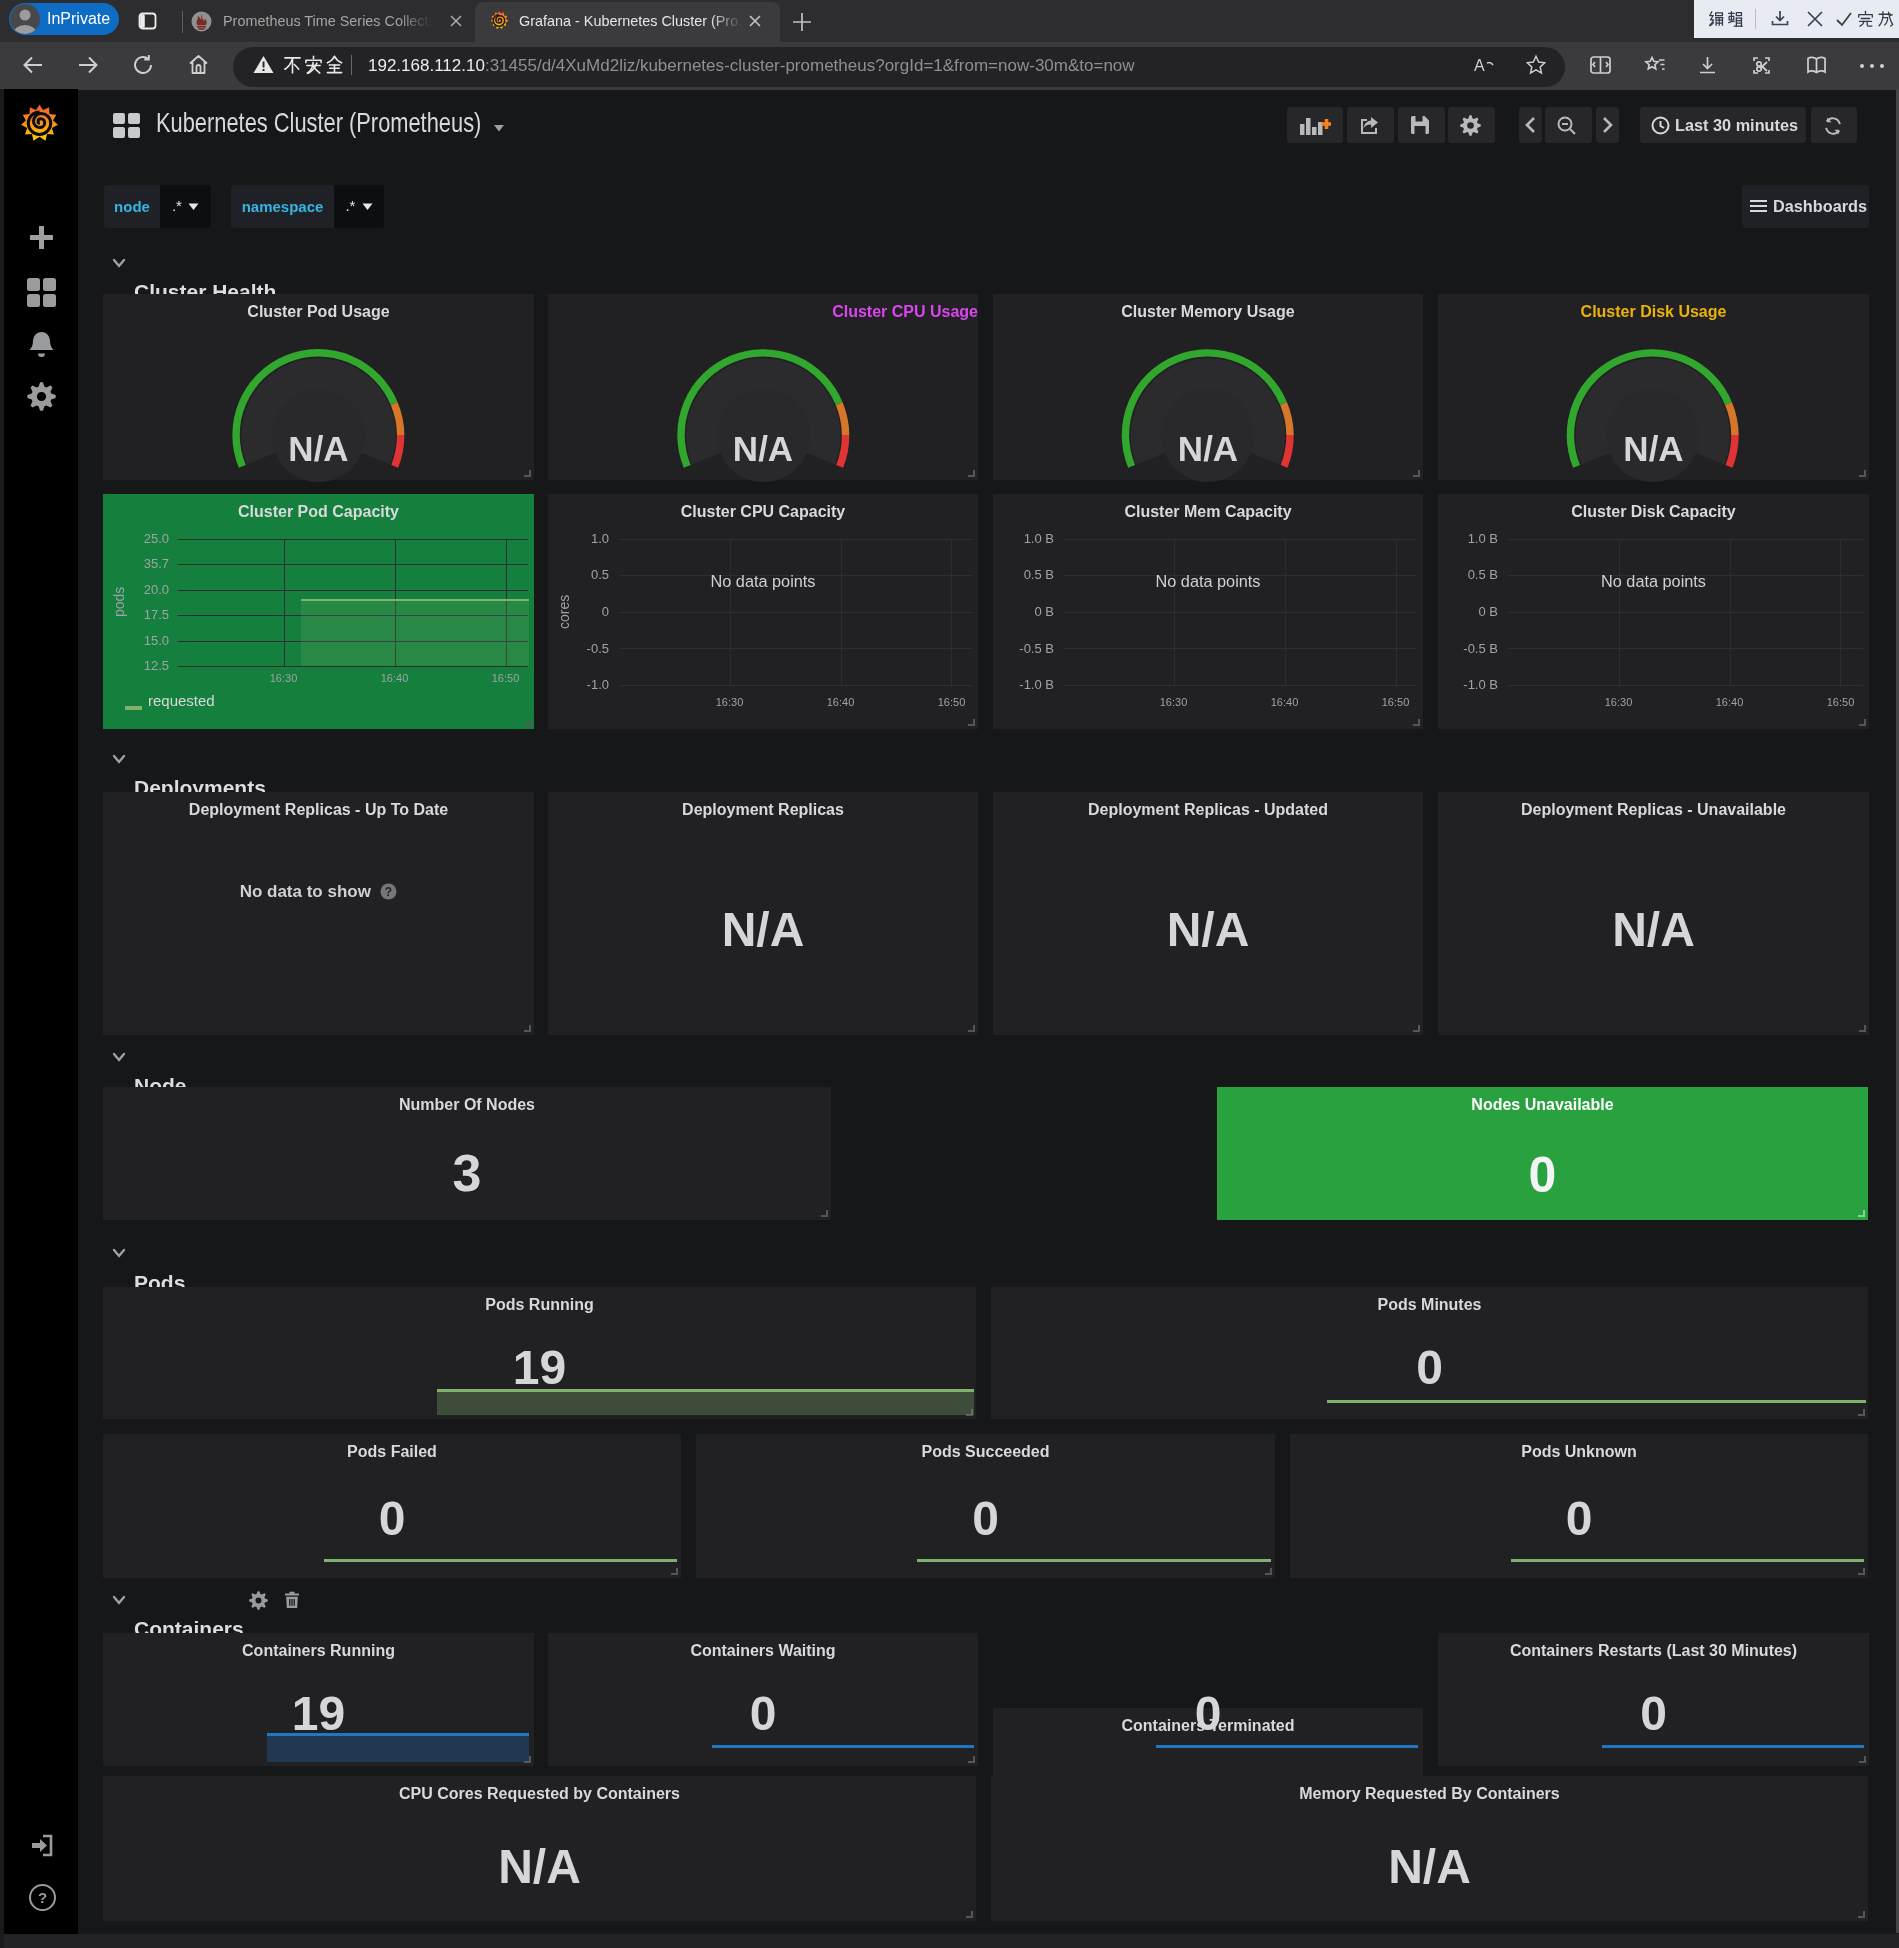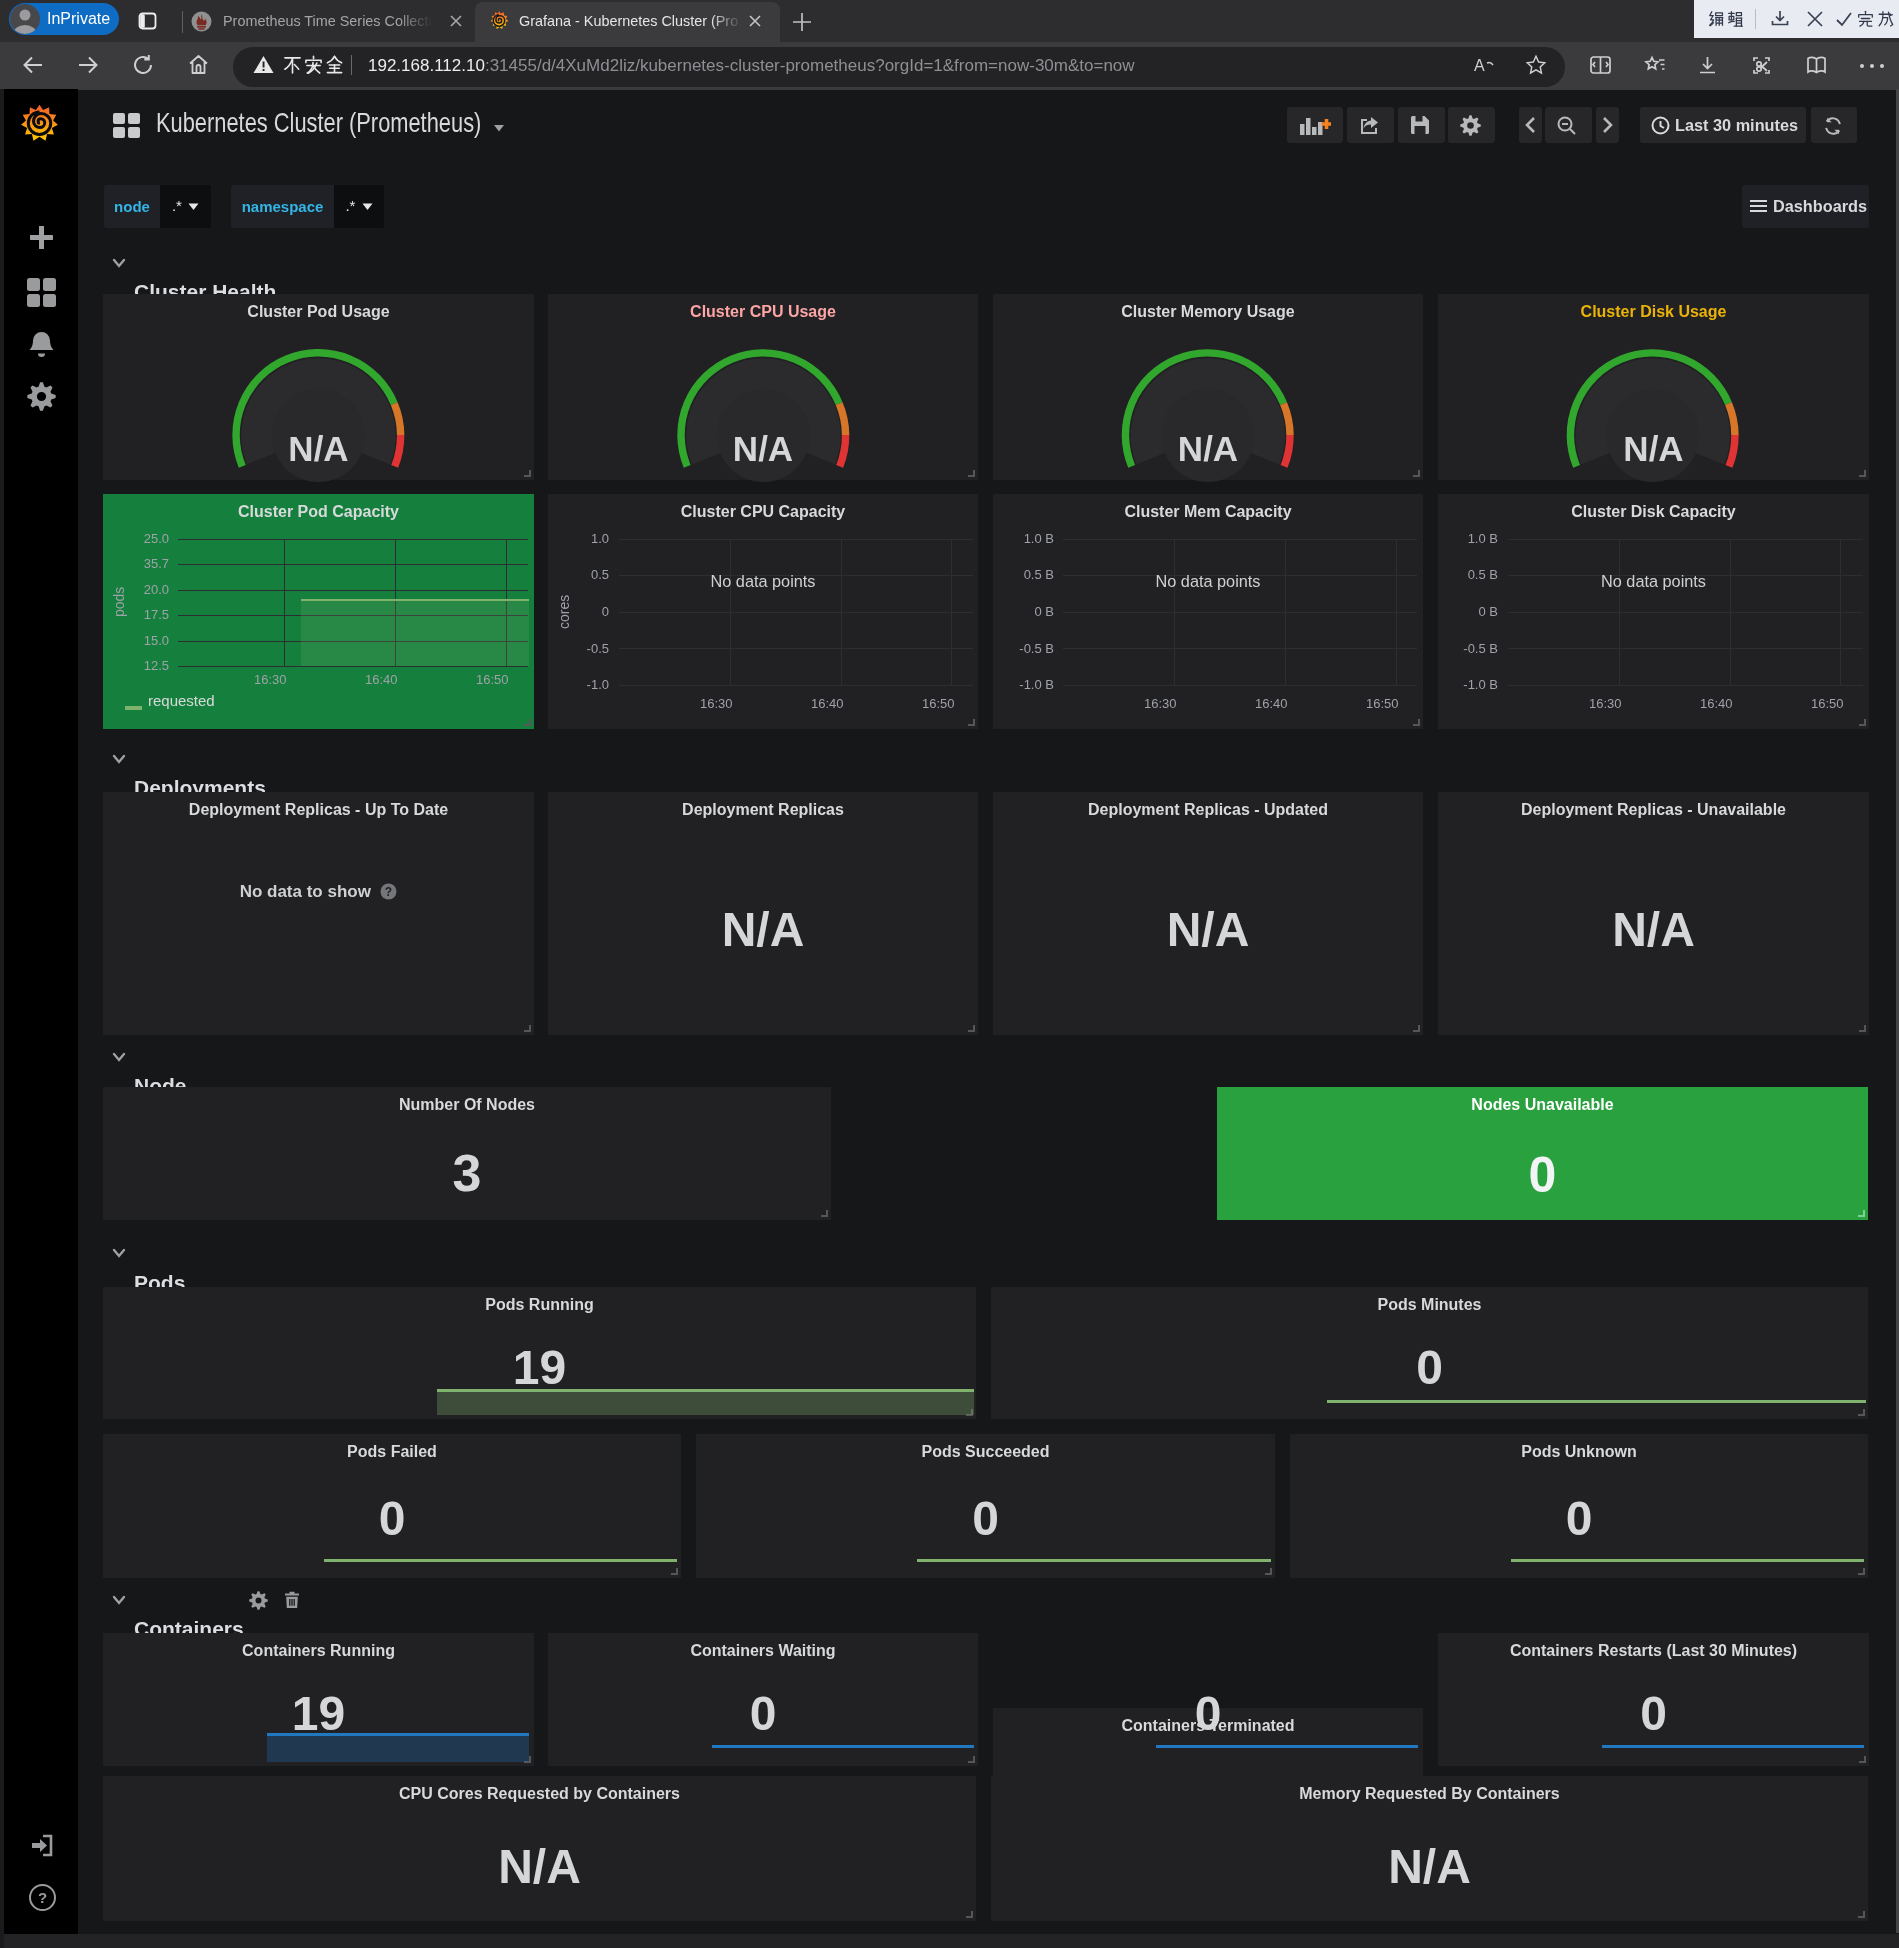--- a/index.html
+++ b/index.html
@@ -16,21 +16,21 @@
 #vscroll { position:absolute; top:89px; left:1896px; width:4px; height:1844px; background:#454547; }
 #hscroll { position:absolute; top:1934px; left:4px; width:1896px; height:15px; background:#232325; }
 .gbtn { position:absolute; top:107px; height:36px; background:#27272a; border-radius:3px; }
 .varlabel { position:absolute; top:185px; height:43px; background:#1f2126; color:#33b5e5; font-size:15px; font-weight:bold; line-height:43px; text-align:center; border-radius:3px 0 0 3px; }
 .varval { position:absolute; top:185px; height:43px; background:#0d0e10; color:#e8e8e8; font-size:15px; line-height:41px; border-radius:0 3px 3px 0; text-align:center; }
 .sechdr { position:absolute; color:#dcdde0; font-size:21px; font-weight:bold;margin-top:30px; }
 .panel { position:absolute; background:#212124; }
 .ptitle { position:absolute; top:9px; left:0; right:0; text-align:center; font-size:16px; font-weight:bold; color:#d8d9da; }
 .corner { position:absolute; right:3px; bottom:3px; width:7px; height:7px; border-right:2px solid #55555a; border-bottom:2px solid #55555a; }
 .ylab { position:absolute; text-align:right; font-size:13px; color:#9fa2a8; width:46px; }
-.xlab { position:absolute; text-align:left; font-size:13px; color:#9fa2a8; width:59px; }
+.xlab { position:absolute; text-align:center; font-size:11px; color:#9fa2a8; width:59px; }
 .gline { position:absolute; background:#2d2e31; }
 </style>
 </head>
 <body>
 
 <div id="tabbar"></div>
 <div id="toolbar"></div>
 <div class="tab" style="left:475px;width:305px;background:#3b3b3d;border-radius:8px 8px 0 0;"></div>
 <div style="position:absolute;top:3px;left:9px;width:110px;height:32px;background:#0f6cc4;border-radius:16px;">
 <span style="position:absolute;left:1px;top:1px;width:30px;height:30px;border-radius:50%;background:#48484a;overflow:hidden;">
@@ -379,21 +379,21 @@
     <path d="M1592.5 471.1 A83 83 0 0 1 1746.0 407.8" stroke="rgba(50,172,45,.97)" stroke-width="7.5" fill="none"></path>
     <path d="M1746.0 407.8 A83 83 0 0 1 1752.5 439.4" stroke="rgba(237,129,40,.89)" stroke-width="7.5" fill="none"></path>
     <path d="M1752.5 439.4 A83 83 0 0 1 1746.5 471.1" stroke="rgba(245,54,54,.9)" stroke-width="7.5" fill="none"></path>
 </svg>
 <div class="panel" style="left:103px;top:294px;width:431px;height:186px;background:#212124;">
     <div class="ptitle" style="color:#d8d9da;">Cluster Pod Usage</div>
     <div class="corner" style="border-color:#55555a;"></div>
   </div>
 <div class="abs" style="left:103px;top:429px;width:431px;text-align:center;font-size:35px;font-weight:bold;color:#d5d6d8;z-index:3;">N/A</div>
 <div class="panel" style="left:548px;top:294px;width:430px;height:186px;background:#212124;">
-    <div class="ptitle" style="color:#fca5a5;">Cluster CPU Usage</div>
+    <div class="ptitle" style="color:#d946ef;text-align:right;">Cluster CPU Usage</div>
     <div class="corner" style="border-color:#55555a;"></div>
   </div>
 <div class="abs" style="left:548px;top:429px;width:430px;text-align:center;font-size:35px;font-weight:bold;color:#d5d6d8;z-index:3;">N/A</div>
 <div class="panel" style="left:993px;top:294px;width:430px;height:186px;background:#212124;">
     <div class="ptitle" style="color:#d8d9da;">Cluster Memory Usage</div>
     <div class="corner" style="border-color:#55555a;"></div>
   </div>
 <div class="abs" style="left:993px;top:429px;width:430px;text-align:center;font-size:35px;font-weight:bold;color:#d5d6d8;z-index:3;">N/A</div>
 <div class="panel" style="left:1438px;top:294px;width:431px;height:186px;background:#212124;">
     <div class="ptitle" style="color:#eab308;">Cluster Disk Usage</div>

